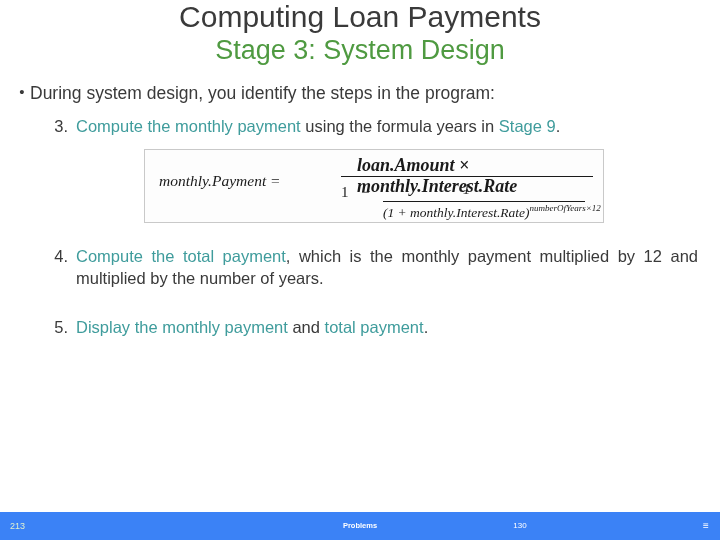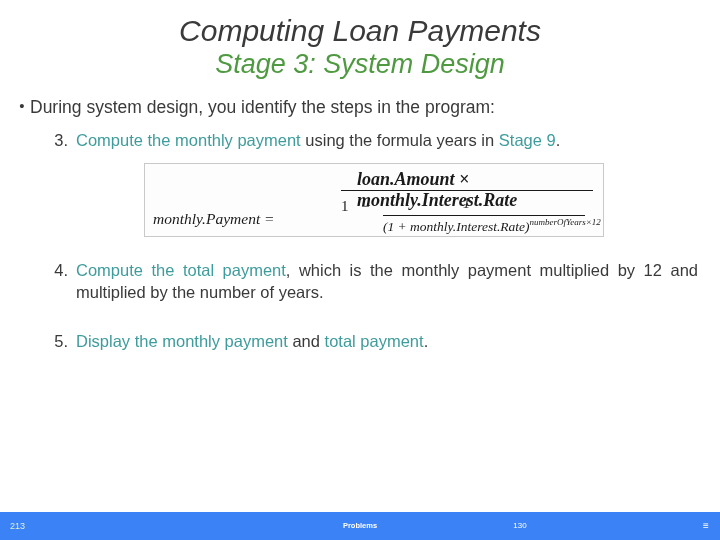--- a/index.html
+++ b/index.html
@@ -14,23 +14,21 @@
     overflow: hidden;
     position: relative;
   }
   .slide {
     position: relative;
     width: 720px;
     height: 540px;
     box-sizing: border-box;
   }
   .title-block {
-    padding-top: 14px;
-    text-align: center;
-    font-style: italic;
+    text-align: center;
   }
   .title-line1 {
     font-size: 30px;
     color: #3a3a3a;
     line-height: 1.16;
     font-weight: normal;
   }
   .title-line2 {
     font-size: 27px;
     color: #4f9a41;
@@ -99,24 +97,23 @@
     margin-left: 22px;
     margin-top: 18px;
   }
   .f-serif {
     font-family: "Liberation Serif", serif;
     font-style: italic;
     color: #1a1a1a;
   }
   .f1-lhs {
     position: absolute;
-    left: 8px;
+    left: 14px;
     top: 22px;
     font-size: 15.5px;
-    margin-top: 24px;
   }
   .f1-num {
     position: absolute;
     left: 212px;
     top: 5px;
     font-size: 18px;
     font-weight: bold;
   }
   .f1-bar {
     position: absolute;

